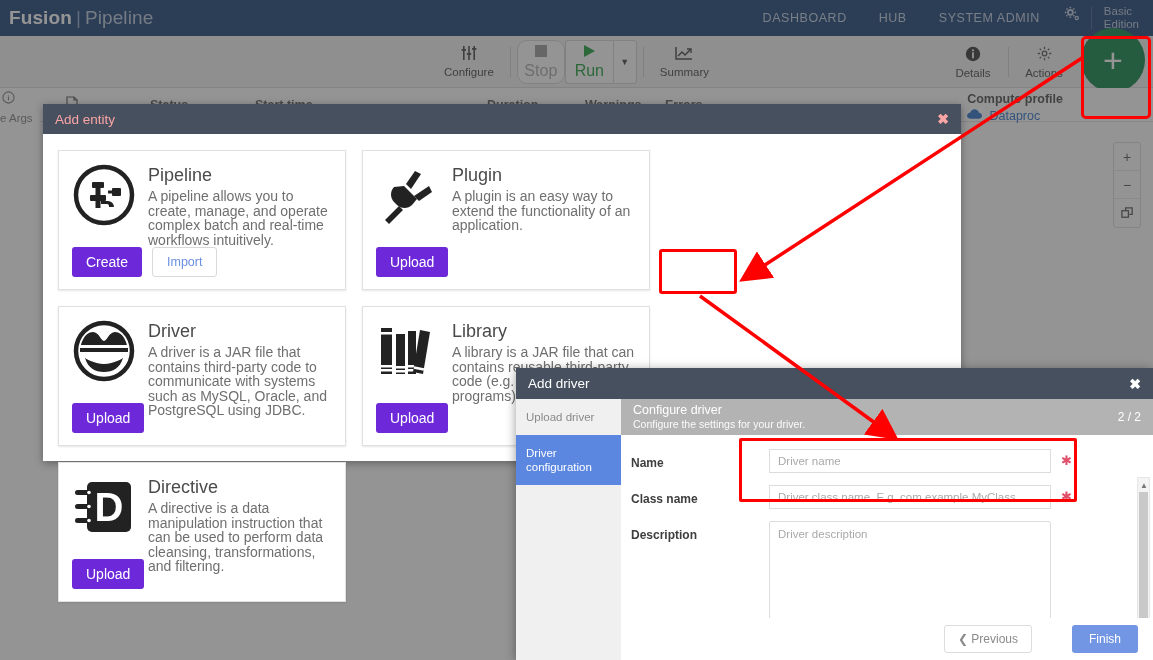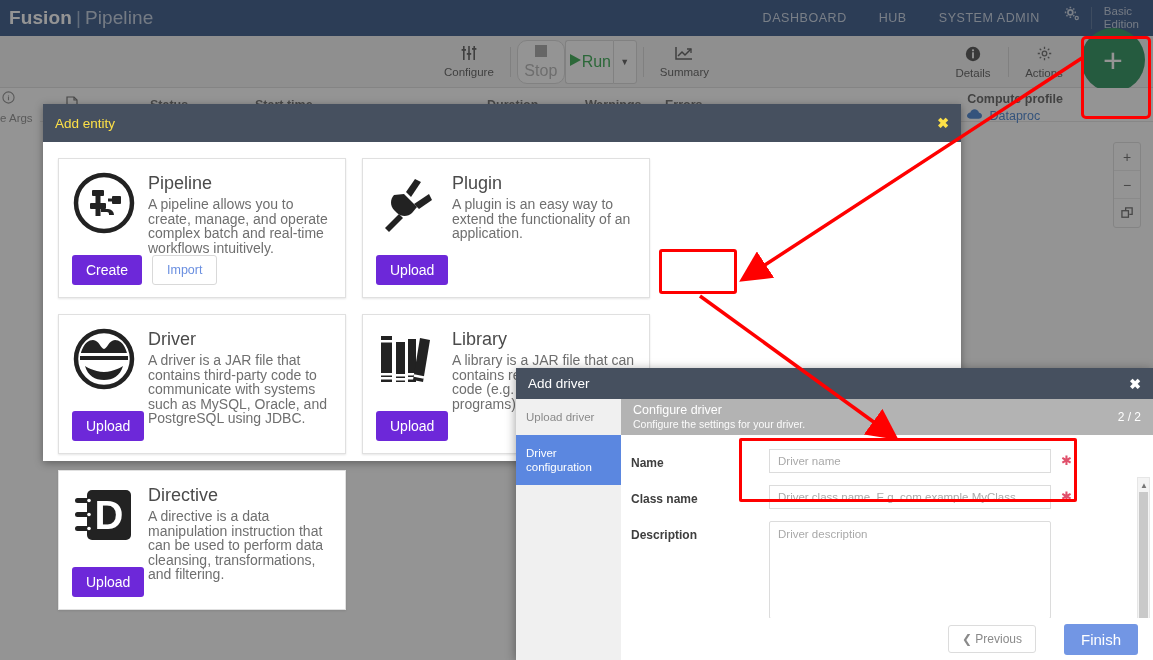--- a/index.html
+++ b/index.html
@@ -48,21 +48,21 @@
   .tb-box {
     border: 1px solid #d4d4d4; border-radius: 10px; background: #fff;
     display: flex; flex-direction: column; align-items: center; justify-content: center;
     width: 48px; height: 44px; cursor: pointer;
   }
   .tb-box.disabled .lb { color: #aaa; }
   .tb-run { display: flex; align-items: stretch; }
   .tb-run .main {
     border: 1px solid #d4d4d4; border-right: none; border-radius: 3px 0 0 3px;
     background: #fff; width: 48px; height: 44px;
-    display: flex; flex-direction: row; align-items: center; justify-content: center;
+    display: flex; flex-direction: column; align-items: center; justify-content: center;
   }
   .tb-run .caret {
     border: 1px solid #d4d4d4; border-radius: 0 3px 3px 0; background: #fff;
     width: 24px; height: 44px; display: flex; align-items: center; justify-content: center;
     font-size: 9px; color: #444;
   }
   .toolbar .right { position: absolute; right: 0; top: 0; height: 52px; display: flex; align-items: center; }
   .plus-wrap { position: relative; width: 80px; height: 52px; }
   .plus-btn {
     position: absolute; left: 8px; top: -8px; width: 64px; height: 64px; border-radius: 50%;
@@ -109,22 +109,22 @@
     position: absolute; left: 0; top: 0; width: 1153px; height: 660px;
     background: rgba(60,60,60,0.55); z-index: 10;
   }
 
   
   .modal-entity {
     position: absolute; left: 43px; top: 104px; width: 918px; height: 357px;
     background: #fff; z-index: 20; box-shadow: 0 2px 8px rgba(0,0,0,.35);
   }
   .me-head {
-    height: 38px; background: #46505f; display: flex; align-items: center;
-    padding: 0 12px; color: #fde047; font-size: 13.5px;
+    height: 30px; background: #46505f; display: flex; align-items: center;
+    padding: 0 12px; color: #fca5a5; font-size: 13.5px;
   }
   .me-head .x { margin-left: auto; font-size: 14px; cursor: pointer; font-weight: bold; }
   .me-body { padding: 16px 15px; display: flex; flex-wrap: wrap; gap: 16px; }
 
   .card {
     width: 288px; height: 140px; border: 1px solid #e0e0e0; background: #fff;
     box-shadow: 0 1px 2px rgba(0,0,0,.10); position: relative; padding: 12px 13px;
   }
   .card-top { display: flex; gap: 12px; }
   .card-icon { width: 64px; height: 64px; flex: 0 0 64px; display: flex; align-items: center; justify-content: center; }
@@ -185,30 +185,30 @@
   .ftext::placeholder { color: #a9a9a9; }
   .req { color: #e0506b; font-size: 13px; margin-left: 10px; padding-top: 4px; }
   .md-scroll {
     position: absolute; right: 3px; top: 42px; width: 13px; height: 174px;
     background: #f4f4f4; border: 1px solid #e6e6e6;
   }
   .md-scroll .thumb { position: absolute; left: 1px; top: 14px; width: 9px; height: 130px; background: #c9c9c9; }
   .md-scroll .a { position: absolute; left: 2px; font-size: 8px; color: #777; }
   .md-foot {
     position: absolute; left: 0; right: 0; bottom: 0; height: 42px;
-    display: flex; align-items: center; justify-content: flex-end; gap: 28px;
+    display: flex; align-items: center; justify-content: flex-end; gap: 12px;
     padding-right: 15px; background: #fff;
   }
   .btn-prev {
     background: #fff; border: 1px solid #dcdcdc; border-radius: 3px; color: #8a8a8a;
     font-size: 12px; padding: 6px 13px; cursor: pointer; font-family: inherit;
   }
   .btn-finish {
     background: #7296e4; border: none; border-radius: 3px; color: #fff;
-    font-size: 15px; padding: 7px 17px; cursor: pointer; font-family: inherit;
+    font-size: 12px; padding: 7px 17px; cursor: pointer; font-family: inherit; margin-left: 28px;
   }
   .fields-highlight {
     position: absolute; left: 739px; top: 438px; width: 338px; height: 64px;
     border: 3px solid #ff0000; border-radius: 2px; z-index: 50; pointer-events: none;
   }
 
   .arrows { position: absolute; left: 0; top: 0; width: 1153px; height: 660px; z-index: 55; pointer-events: none; }
   .bg-white { position:absolute; left:0; top:88px; width:1153px; height:572px; background:#fff; }
 </style>
 </head>

